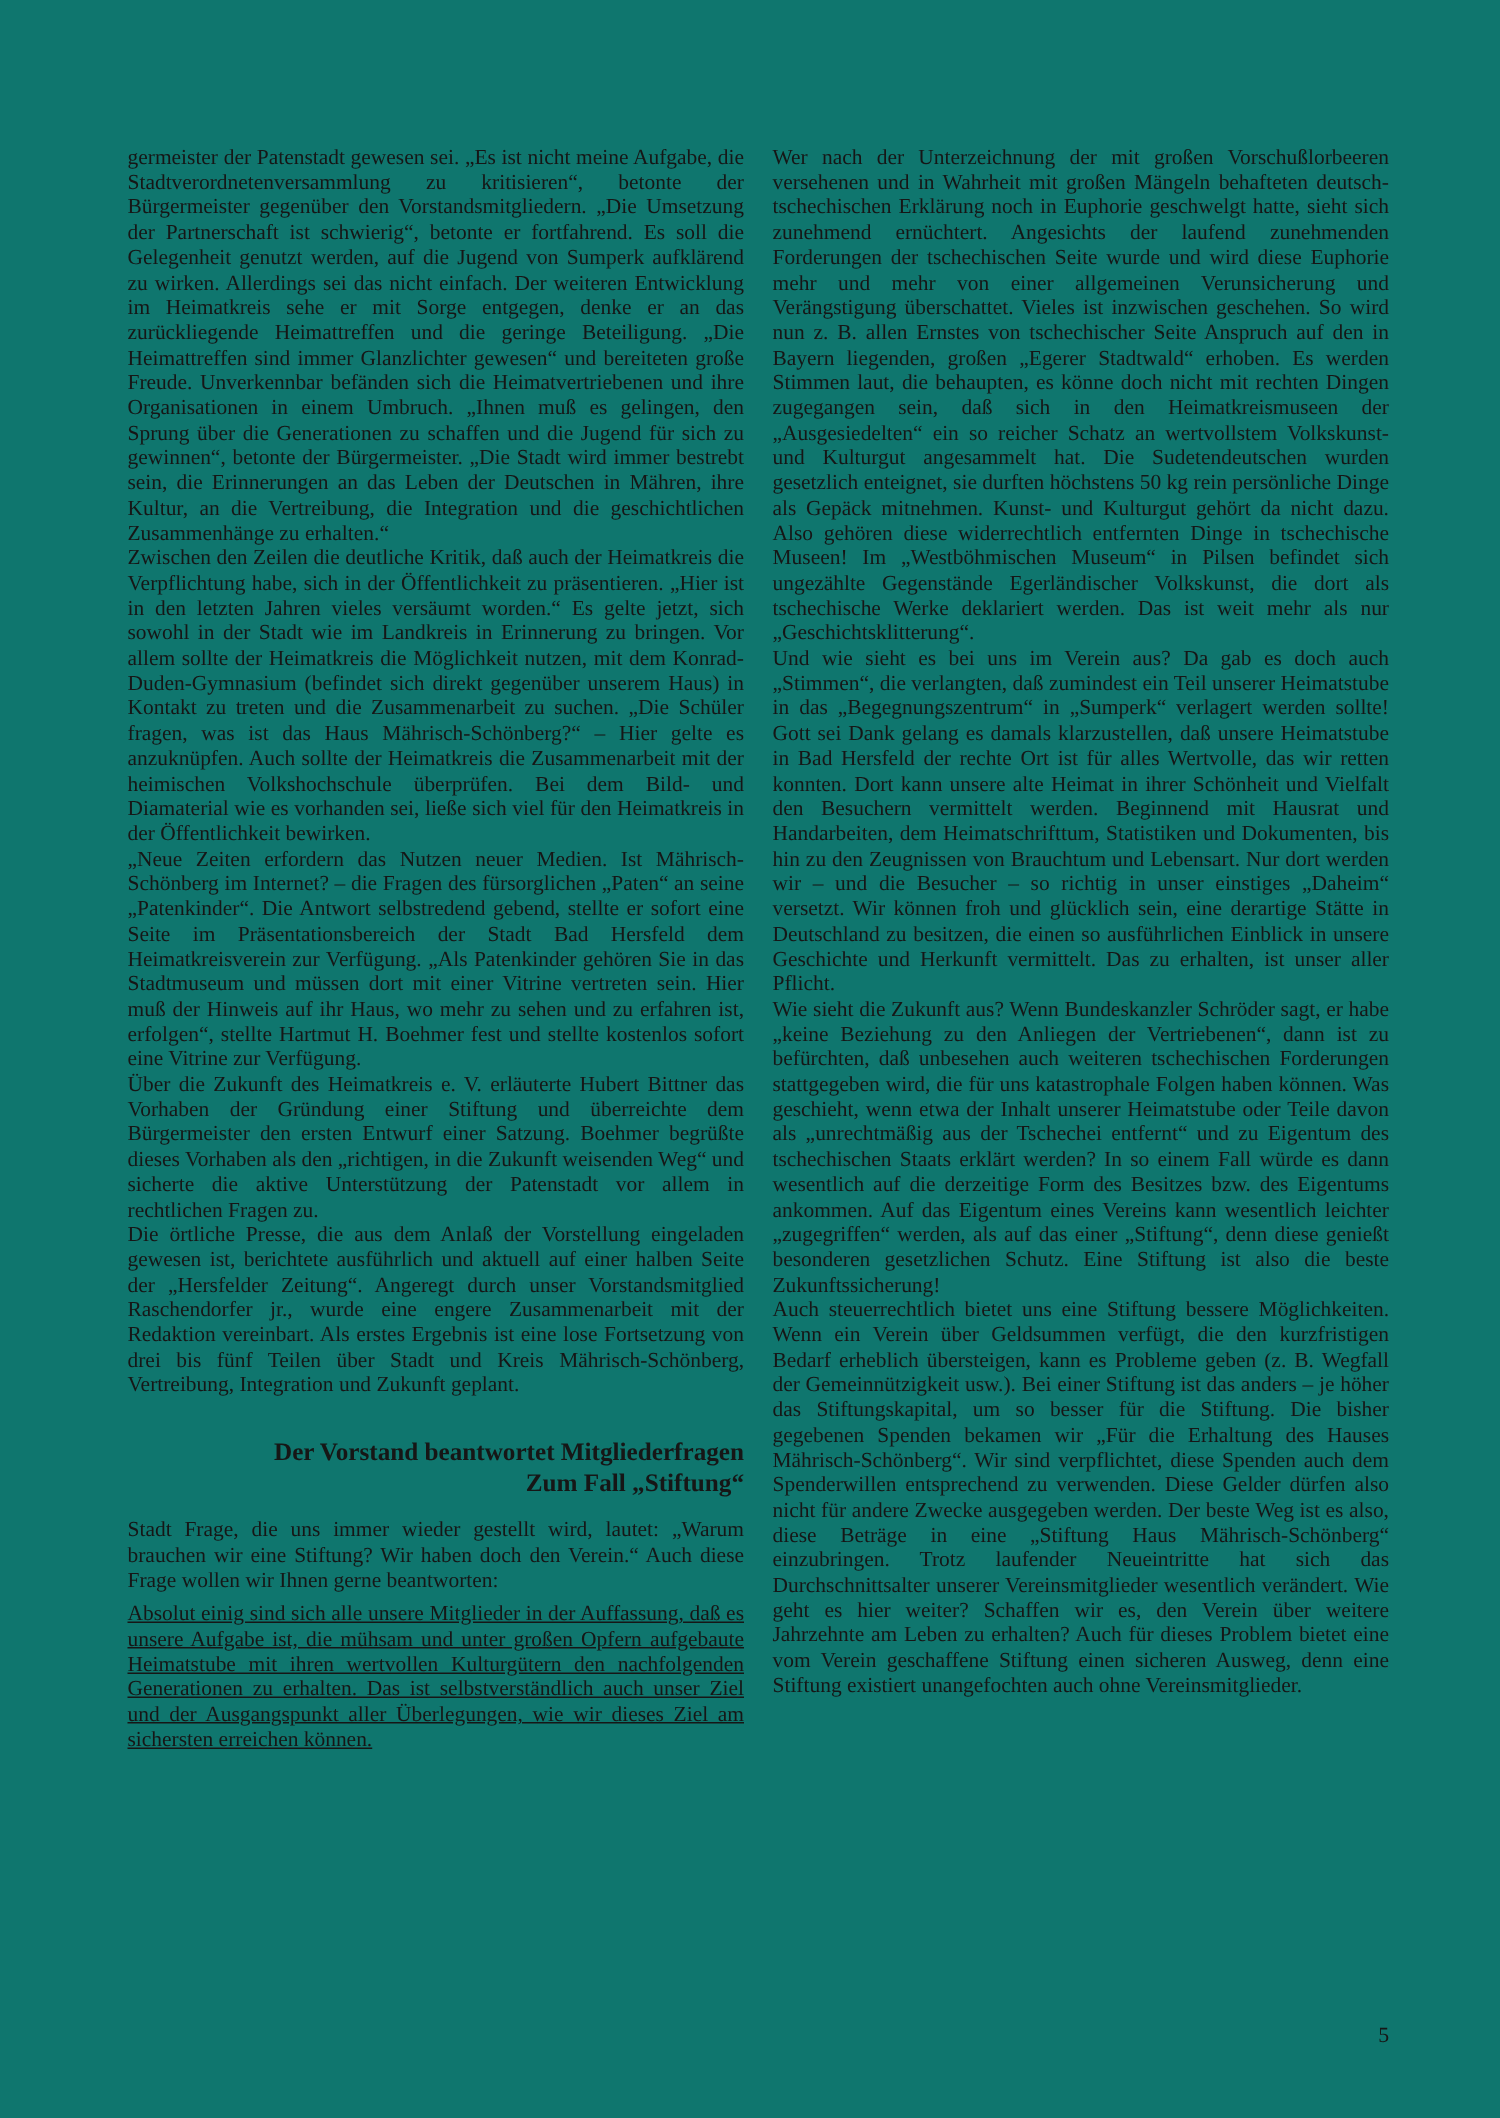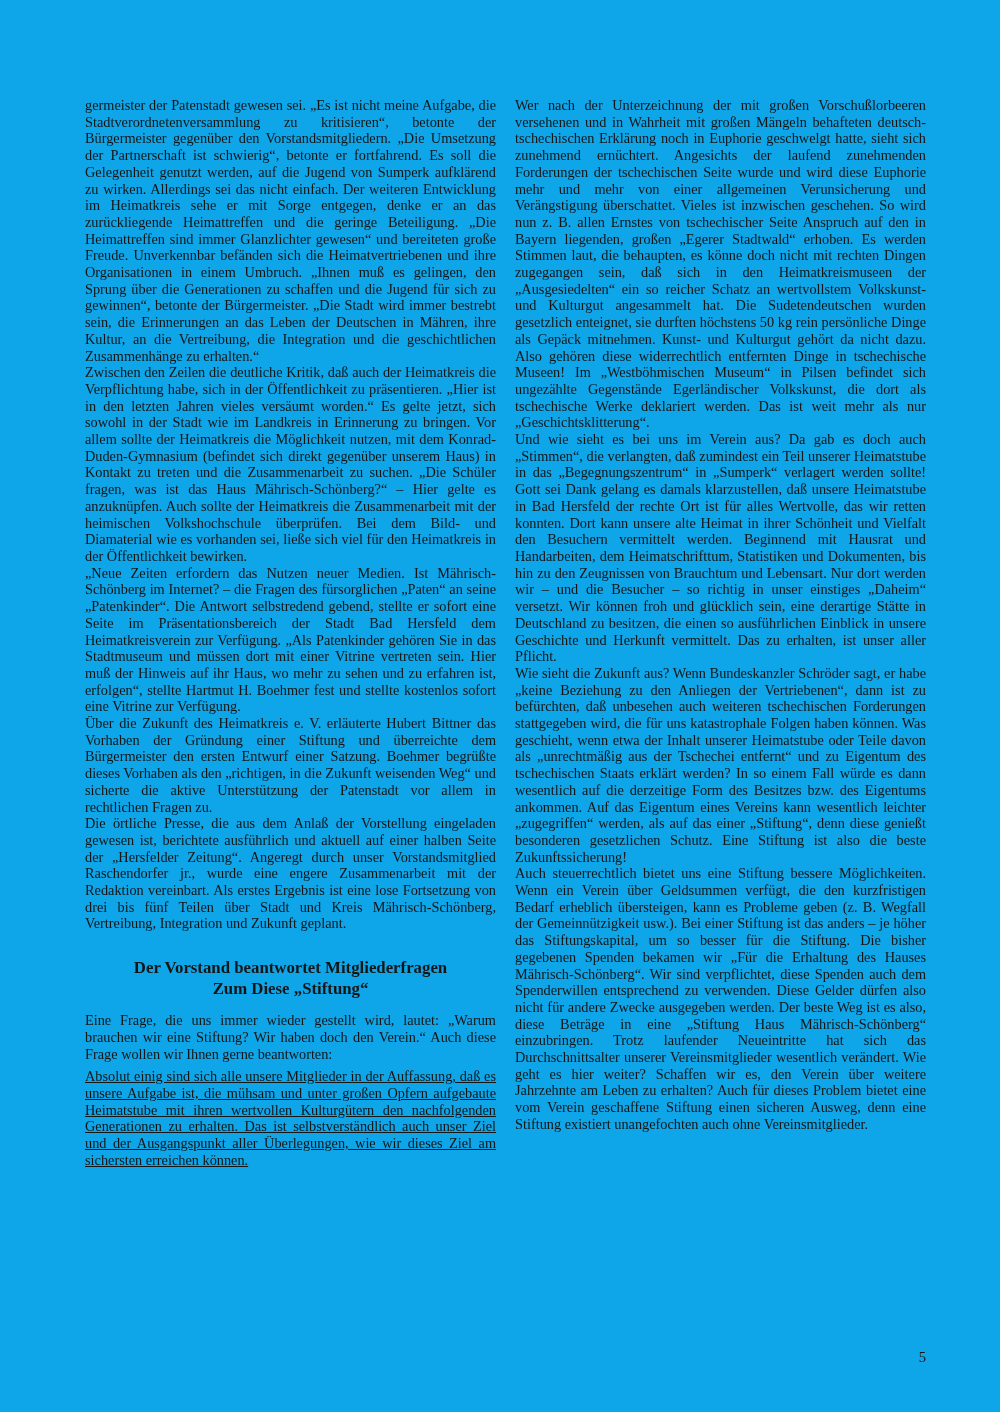--- a/index.html
+++ b/index.html
@@ -8,21 +8,21 @@
     background: #e9e9e9;
   }
   body {
     width: 1000px;
     font-family: "Liberation Serif", "DejaVu Serif", serif;
   }
   .page {
     position: relative;
     width: 1000px;
     height: 1412px;
-    background: #0ea5e9;
+    background: #0f766e;
     color: #161616;
     overflow: hidden;
   }
   .columns {
     position: absolute;
     top: 97px;
     left: 85px;
     display: flex;
     gap: 19px;
   }
@@ -34,21 +34,21 @@
   }
   .para {
     margin: 0;
     text-align: justify;
     hyphens: auto;
     -webkit-hyphens: auto;
   }
   .para.space-small { margin-top: 6px; text-decoration: underline; }
   .col-heading {
     font-weight: bold;
-    text-align: center;
+    text-align: right;
     font-size: 16.8px;
     line-height: 21px;
     margin: 25px 0 13px 0;
   }
   .page-number {
     position: absolute;
     right: 74px;
     bottom: 46px;
     font-size: 14.5px;
     color: #161616;
@@ -60,23 +60,23 @@
 <div class="page">
   <div class="columns">
     <div class="col">
         <p class="para">germeister der Patenstadt gewesen sei. „Es ist nicht meine Aufgabe, die Stadtverordnetenversammlung zu kritisieren“, betonte der Bürgermeister gegenüber den Vorstandsmitgliedern. „Die Umsetzung der Partnerschaft ist schwierig“, betonte er fortfahrend. Es soll die Gelegenheit genutzt werden, auf die Jugend von Sumperk aufklärend zu wirken. Allerdings sei das nicht einfach. Der weiteren Entwicklung im Heimatkreis sehe er mit Sorge entgegen, denke er an das zurückliegende Heimattreffen und die geringe Beteiligung. „Die Heimattreffen sind immer Glanzlichter gewesen“ und bereiteten große Freude. Unverkennbar befänden sich die Heimatvertriebenen und ihre Organisationen in einem Umbruch. „Ihnen muß es gelingen, den Sprung über die Generationen zu schaffen und die Jugend für sich zu gewinnen“, betonte der Bürgermeister. „Die Stadt wird immer bestrebt sein, die Erinnerungen an das Leben der Deutschen in Mähren, ihre Kultur, an die Vertreibung, die Integration und die geschichtlichen Zusammenhänge zu erhalten.“</p>
         <p class="para">Zwischen den Zeilen die deutliche Kritik, daß auch der Heimatkreis die Verpflichtung habe, sich in der Öffentlichkeit zu präsentieren. „Hier ist in den letzten Jahren vieles versäumt worden.“ Es gelte jetzt, sich sowohl in der Stadt wie im Landkreis in Erinnerung zu bringen. Vor allem sollte der Heimatkreis die Möglichkeit nutzen, mit dem Konrad-Duden-Gymnasium (befindet sich direkt gegenüber unserem Haus) in Kontakt zu treten und die Zusammenarbeit zu suchen. „Die Schüler fragen, was ist das Haus Mährisch-Schönberg?“ – Hier gelte es anzuknüpfen. Auch sollte der Heimatkreis die Zusammenarbeit mit der heimischen Volkshochschule überprüfen. Bei dem Bild- und Diamaterial wie es vorhanden sei, ließe sich viel für den Heimatkreis in der Öffentlichkeit bewirken.</p>
         <p class="para">„Neue Zeiten erfordern das Nutzen neuer Medien. Ist Mährisch-Schönberg im Internet? – die Fragen des fürsorglichen „Paten“ an seine „Patenkinder“. Die Antwort selbstredend gebend, stellte er sofort eine Seite im Präsentationsbereich der Stadt Bad Hersfeld dem Heimatkreisverein zur Verfügung. „Als Patenkinder gehören Sie in das Stadtmuseum und müssen dort mit einer Vitrine vertreten sein. Hier muß der Hinweis auf ihr Haus, wo mehr zu sehen und zu erfahren ist, erfolgen“, stellte Hartmut H. Boehmer fest und stellte kostenlos sofort eine Vitrine zur Verfügung.</p>
         <p class="para">Über die Zukunft des Heimatkreis e. V. erläuterte Hubert Bittner das Vorhaben der Gründung einer Stiftung und überreichte dem Bürgermeister den ersten Entwurf einer Satzung. Boehmer begrüßte dieses Vorhaben als den „richtigen, in die Zukunft weisenden Weg“ und sicherte die aktive Unterstützung der Patenstadt vor allem in rechtlichen Fragen zu.</p>
         <p class="para">Die örtliche Presse, die aus dem Anlaß der Vorstellung eingeladen gewesen ist, berichtete ausführlich und aktuell auf einer halben Seite der „Hersfelder Zeitung“. Angeregt durch unser Vorstandsmitglied Raschendorfer jr., wurde eine engere Zusammenarbeit mit der Redaktion vereinbart. Als erstes Ergebnis ist eine lose Fortsetzung von drei bis fünf Teilen über Stadt und Kreis Mährisch-Schönberg, Vertreibung, Integration und Zukunft geplant.</p>
         <h2 class="col-heading">
           <div>Der Vorstand beantwortet Mitgliederfragen</div>
-          <div>Zum Diese „Stiftung“</div>
+          <div>Zum Fall „Stiftung“</div>
         </h2>
-        <p class="para">Eine Frage, die uns immer wieder gestellt wird, lautet: „Warum brauchen wir eine Stiftung? Wir haben doch den Verein.“ Auch diese Frage wollen wir Ihnen gerne beantworten:</p>
+        <p class="para">Stadt Frage, die uns immer wieder gestellt wird, lautet: „Warum brauchen wir eine Stiftung? Wir haben doch den Verein.“ Auch diese Frage wollen wir Ihnen gerne beantworten:</p>
         <p class="para space-small">Absolut einig sind sich alle unsere Mitglieder in der Auffassung, daß es unsere Aufgabe ist, die mühsam und unter großen Opfern aufgebaute Heimatstube mit ihren wertvollen Kulturgütern den nachfolgenden Generationen zu erhalten. Das ist selbstverständlich auch unser Ziel und der Ausgangspunkt aller Überlegungen, wie wir dieses Ziel am sichersten erreichen können.</p>
       </div>
     <div class="col">
         <p class="para">Wer nach der Unterzeichnung der mit großen Vorschußlorbeeren versehenen und in Wahrheit mit großen Mängeln behafteten deutsch-tschechischen Erklärung noch in Euphorie geschwelgt hatte, sieht sich zunehmend ernüchtert. Angesichts der laufend zunehmenden Forderungen der tschechischen Seite wurde und wird diese Euphorie mehr und mehr von einer allgemeinen Verunsicherung und Verängstigung überschattet. Vieles ist inzwischen geschehen. So wird nun z. B. allen Ernstes von tschechischer Seite Anspruch auf den in Bayern liegenden, großen „Egerer Stadtwald“ erhoben. Es werden Stimmen laut, die behaupten, es könne doch nicht mit rechten Dingen zugegangen sein, daß sich in den Heimatkreismuseen der „Ausgesiedelten“ ein so reicher Schatz an wertvollstem Volkskunst- und Kulturgut angesammelt hat. Die Sudetendeutschen wurden gesetzlich enteignet, sie durften höchstens 50 kg rein persönliche Dinge als Gepäck mitnehmen. Kunst- und Kulturgut gehört da nicht dazu. Also gehören diese widerrechtlich entfernten Dinge in tschechische Museen! Im „Westböhmischen Museum“ in Pilsen befindet sich ungezählte Gegenstände Egerländischer Volkskunst, die dort als tschechische Werke deklariert werden. Das ist weit mehr als nur „Geschichtsklitterung“.</p>
         <p class="para">Und wie sieht es bei uns im Verein aus? Da gab es doch auch „Stimmen“, die verlangten, daß zumindest ein Teil unserer Heimatstube in das „Begegnungszentrum“ in „Sumperk“ verlagert werden sollte! Gott sei Dank gelang es damals klarzustellen, daß unsere Heimatstube in Bad Hersfeld der rechte Ort ist für alles Wertvolle, das wir retten konnten. Dort kann unsere alte Heimat in ihrer Schönheit und Vielfalt den Besuchern vermittelt werden. Beginnend mit Hausrat und Handarbeiten, dem Heimatschrifttum, Statistiken und Dokumenten, bis hin zu den Zeugnissen von Brauchtum und Lebensart. Nur dort werden wir – und die Besucher – so richtig in unser einstiges „Daheim“ versetzt. Wir können froh und glücklich sein, eine derartige Stätte in Deutschland zu besitzen, die einen so ausführlichen Einblick in unsere Geschichte und Herkunft vermittelt. Das zu erhalten, ist unser aller Pflicht.</p>
         <p class="para">Wie sieht die Zukunft aus? Wenn Bundeskanzler Schröder sagt, er habe „keine Beziehung zu den Anliegen der Vertriebenen“, dann ist zu befürchten, daß unbesehen auch weiteren tschechischen Forderungen stattgegeben wird, die für uns katastrophale Folgen haben können. Was geschieht, wenn etwa der Inhalt unserer Heimatstube oder Teile davon als „unrechtmäßig aus der Tschechei entfernt“ und zu Eigentum des tschechischen Staats erklärt werden? In so einem Fall würde es dann wesentlich auf die derzeitige Form des Besitzes bzw. des Eigentums ankommen. Auf das Eigentum eines Vereins kann wesentlich leichter „zugegriffen“ werden, als auf das einer „Stiftung“, denn diese genießt besonderen gesetzlichen Schutz. Eine Stiftung ist also die beste Zukunftssicherung!</p>
         <p class="para">Auch steuerrechtlich bietet uns eine Stiftung bessere Möglichkeiten. Wenn ein Verein über Geldsummen verfügt, die den kurzfristigen Bedarf erheblich übersteigen, kann es Probleme geben (z. B. Wegfall der Gemeinnützigkeit usw.). Bei einer Stiftung ist das anders – je höher das Stiftungskapital, um so besser für die Stiftung. Die bisher gegebenen Spenden bekamen wir „Für die Erhaltung des Hauses Mährisch-Schönberg“. Wir sind verpflichtet, diese Spenden auch dem Spenderwillen entsprechend zu verwenden. Diese Gelder dürfen also nicht für andere Zwecke ausgegeben werden. Der beste Weg ist es also, diese Beträge in eine „Stiftung Haus Mährisch-Schönberg“ einzubringen. Trotz laufender Neueintritte hat sich das Durchschnittsalter unserer Vereinsmitglieder wesentlich verändert. Wie geht es hier weiter? Schaffen wir es, den Verein über weitere Jahrzehnte am Leben zu erhalten? Auch für dieses Problem bietet eine vom Verein geschaffene Stiftung einen sicheren Ausweg, denn eine Stiftung existiert unangefochten auch ohne Vereinsmitglieder.</p>
       </div>
   </div>
   <div class="page-number">5</div>

